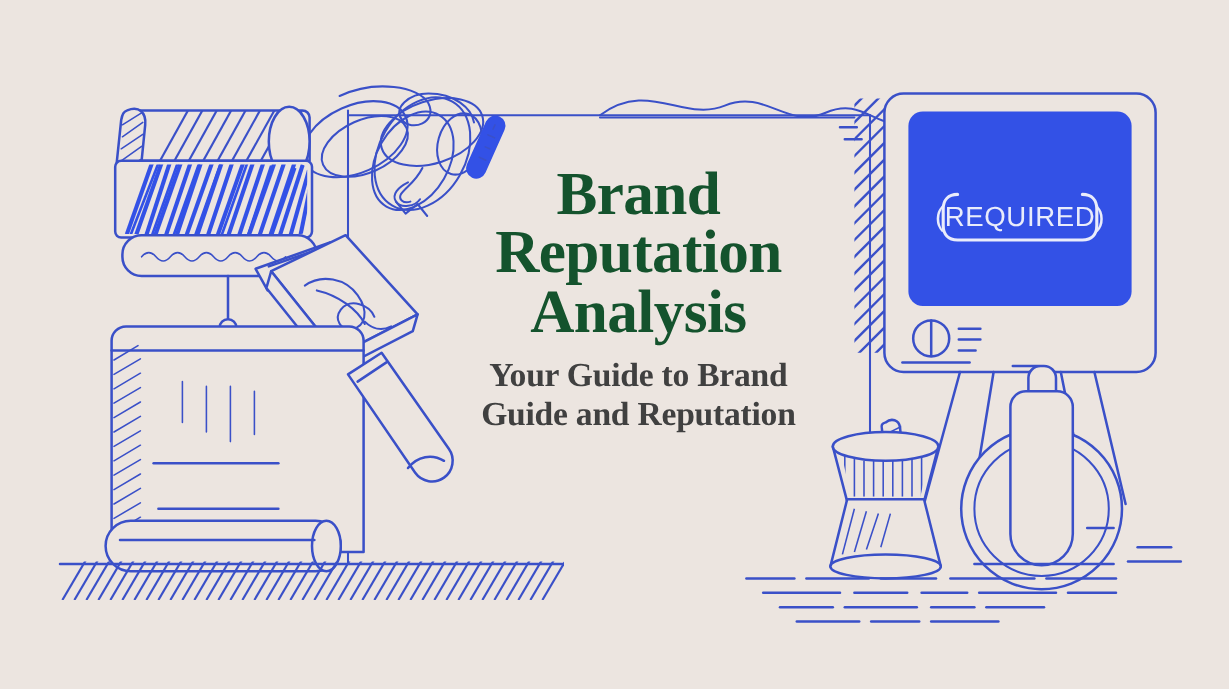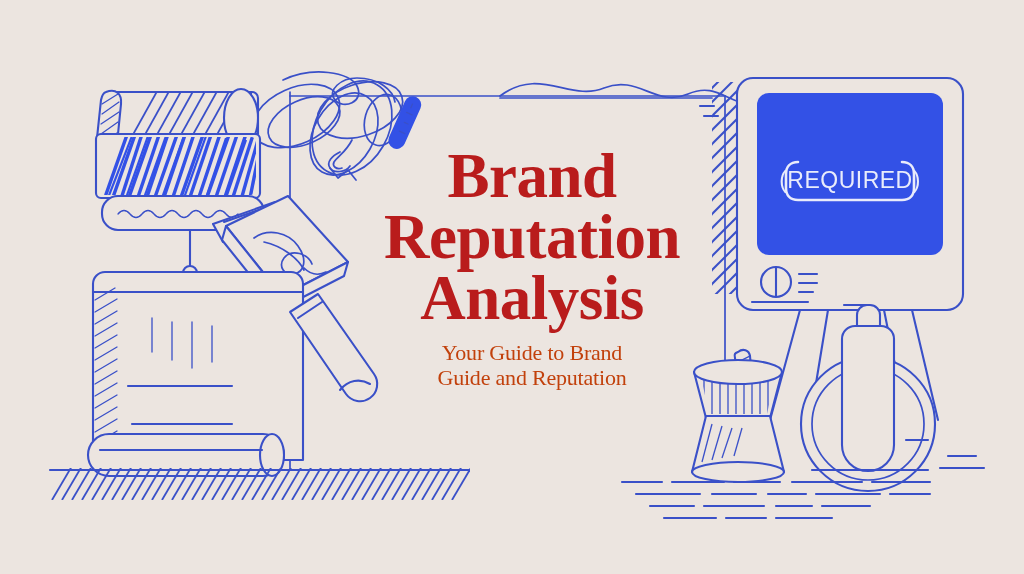--- a/index.html
+++ b/index.html
@@ -10,30 +10,30 @@
     position:relative;
   }
   #stage{position:absolute;inset:0;width:1024px;height:574px;}
   #art{position:absolute;left:0;top:0;width:1024px;height:574px;}
   .txtblock{
     position:absolute;left:330px;top:138px;width:404px;
     text-align:center;z-index:5;
   }
   .ttl{
     font-family:"Liberation Serif",serif;
-    font-weight:700;color:#b91c1c;
-    font-size:63px;line-height:0.97;
+    font-weight:700;color:#14532d;
+    font-size:51px;line-height:0.97;
     letter-spacing:-0.5px;
-    margin:8px;
+    margin:0;
   }
   .ttl .ln{display:block;}
   .sub{
     font-family:"Liberation Serif",serif;
-    font-weight:400;color:#c2410c;
-    font-size:22px;line-height:1.12;
+    font-weight:700;color:#404040;
+    font-size:28px;line-height:1.12;
     letter-spacing:-0.2px;
     margin:12px 0 0 0;
   }
   .sub .ln{display:block;}
   .reqlabel{
     font-family:"Liberation Sans",sans-serif;
     font-size:23px;letter-spacing:0.5px;
     fill:#e9ecfb;
   }
 </style>

